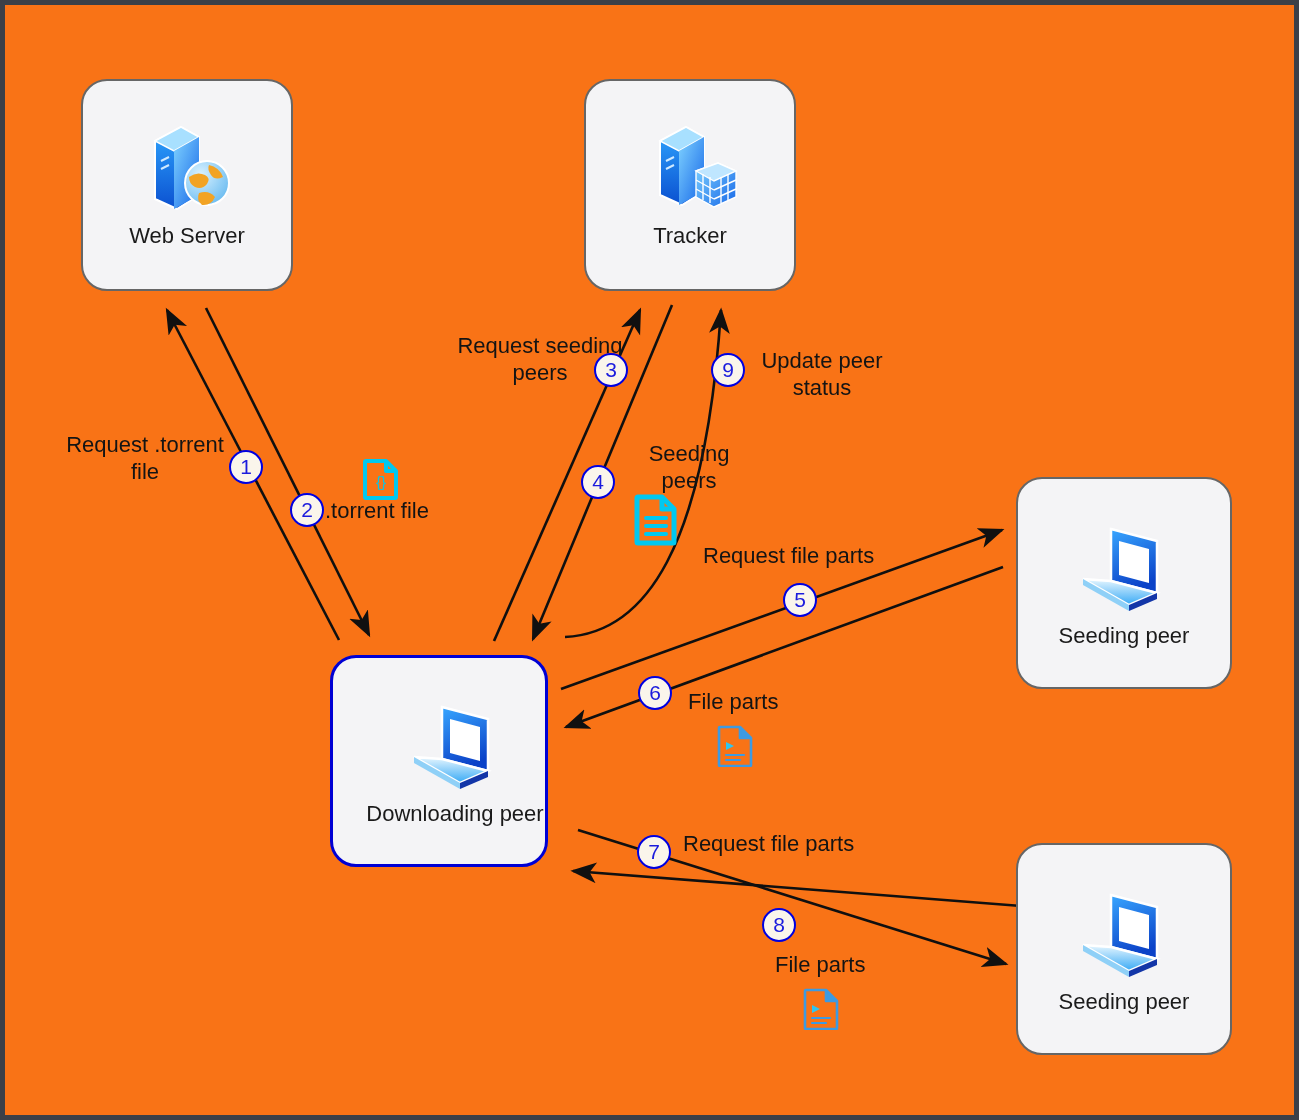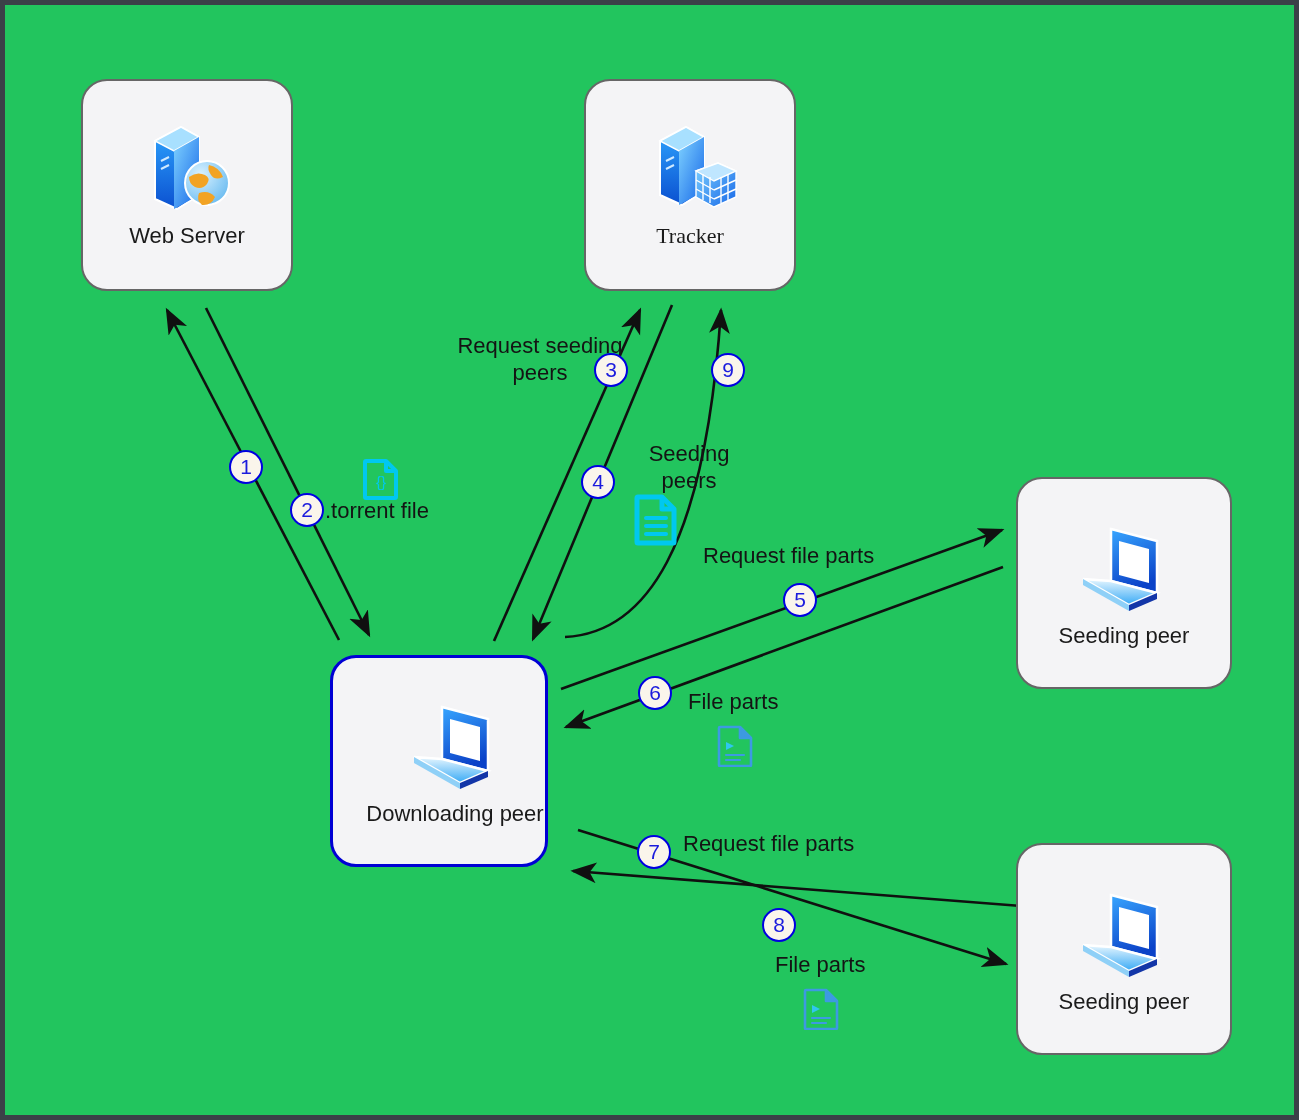--- a/index.html
+++ b/index.html
@@ -4,21 +4,21 @@
 <style>
   html, body {
     margin: 0;
     padding: 0;
     background: #2e3440;
   }
   #canvas {
     position: relative;
     width: 1299px;
     height: 1120px;
-    background: #22c55e;
+    background: #f97316;
     border: 5px solid #3b4048;
     box-sizing: border-box;
     font-family: "Liberation Sans", sans-serif;
     overflow: hidden;
   }
   #edges {
     position: absolute;
     left: 0; top: 0;
     width: 1299px;
     height: 1120px;
@@ -144,21 +144,21 @@
         <line x1="24" y1="48" x2="32" y2="44" stroke="#cfeaff" stroke-width="2"></line>
         <circle cx="70" cy="62" r="22" fill="url(#glb)" stroke="#ffffff" stroke-width="2"></circle>
         <path d="M52,56 q8,-6 16,-2 q6,3 2,9 q-5,6 -12,3 q-6,-3 -6,-10z" fill="#f2a324"></path>
         <path d="M72,44 q10,2 14,12 q-8,4 -12,-2 q-4,-6 -2,-10z" fill="#f2a324"></path>
         <path d="M62,72 q10,-3 16,4 q-4,9 -13,8 q-6,-5 -3,-12z" fill="#f2a324"></path>
       </svg>
     </span>
     <span class="node-label">Web Server</span>
   </div>
 
-  <div class="node" style="left:579px; top:74px; width:212px; height:212px;font-family:Liberation Serif, serif;">
+  <div class="node" style="left:579px; top:74px; width:212px; height:212px;">
     <span class="node-icon">
       <svg width="100" height="96" viewBox="0 0 100 96" xmlns="http://www.w3.org/2000/svg">
         <defs>
           <linearGradient id="trkA" x1="0" y1="0" x2="1" y2="1">
             <stop offset="0" stop-color="#7fd2ff"></stop>
             <stop offset="1" stop-color="#1667e8"></stop>
           </linearGradient>
           <linearGradient id="trkB" x1="0" y1="0" x2="0" y2="1">
             <stop offset="0" stop-color="#2ea6ff"></stop>
             <stop offset="1" stop-color="#0b50d0"></stop>
@@ -229,37 +229,41 @@
         <polygon points="54,24 84,32 84,66 54,58" fill="#ffffff"></polygon>
         <polygon points="18,62 46,64 92,76 64,88" fill="url(#lapB1)" stroke="#ffffff" stroke-width="2.5"></polygon>
         <polygon points="18,62 18,68 64,94 64,88" fill="#8fd0f7"></polygon>
         <polygon points="64,88 64,94 92,82 92,76" fill="#1336a8"></polygon>
       </svg>
     </span>
     <span class="node-label">Seeding peer</span>
   </div>
 
 
+  <div class="edge-label center" style="left:50px; top:427px; width:180px;">Request .torrent
+file</div>
 
   <div class="edge-label left" style="left:320px; top:493px; width:180px;">.torrent file</div>
 
   <div class="edge-label center" style="left:430px; top:328px; width:180px;margin-left:15px;">Request seeding
 peers</div>
 
   <div class="edge-label center" style="left:636px; top:436px; width:96px;">Seeding
 peers</div>
 
   <div class="edge-label left" style="left:698px; top:538px; width:220px;">Request file parts</div>
 
   <div class="edge-label left" style="left:683px; top:684px; width:160px;">File parts</div>
 
   <div class="edge-label left" style="left:678px; top:826px; width:220px;">Request file parts</div>
 
   <div class="edge-label left" style="left:770px; top:947px; width:160px;">File parts</div>
 
+  <div class="edge-label center" style="left:737px; top:343px; width:160px;">Update peer
+status</div>
 
   <div class="step" style="left:224px; top:445px;">1</div>
   <div class="step" style="left:285px; top:488px;">2</div>
   <div class="step" style="left:589px; top:348px;">3</div>
   <div class="step" style="left:576px; top:460px;">4</div>
   <div class="step" style="left:778px; top:578px;">5</div>
   <div class="step" style="left:633px; top:671px;">6</div>
   <div class="step" style="left:632px; top:830px;">7</div>
   <div class="step" style="left:757px; top:903px;">8</div>
   <div class="step" style="left:706px; top:348px;">9</div>

